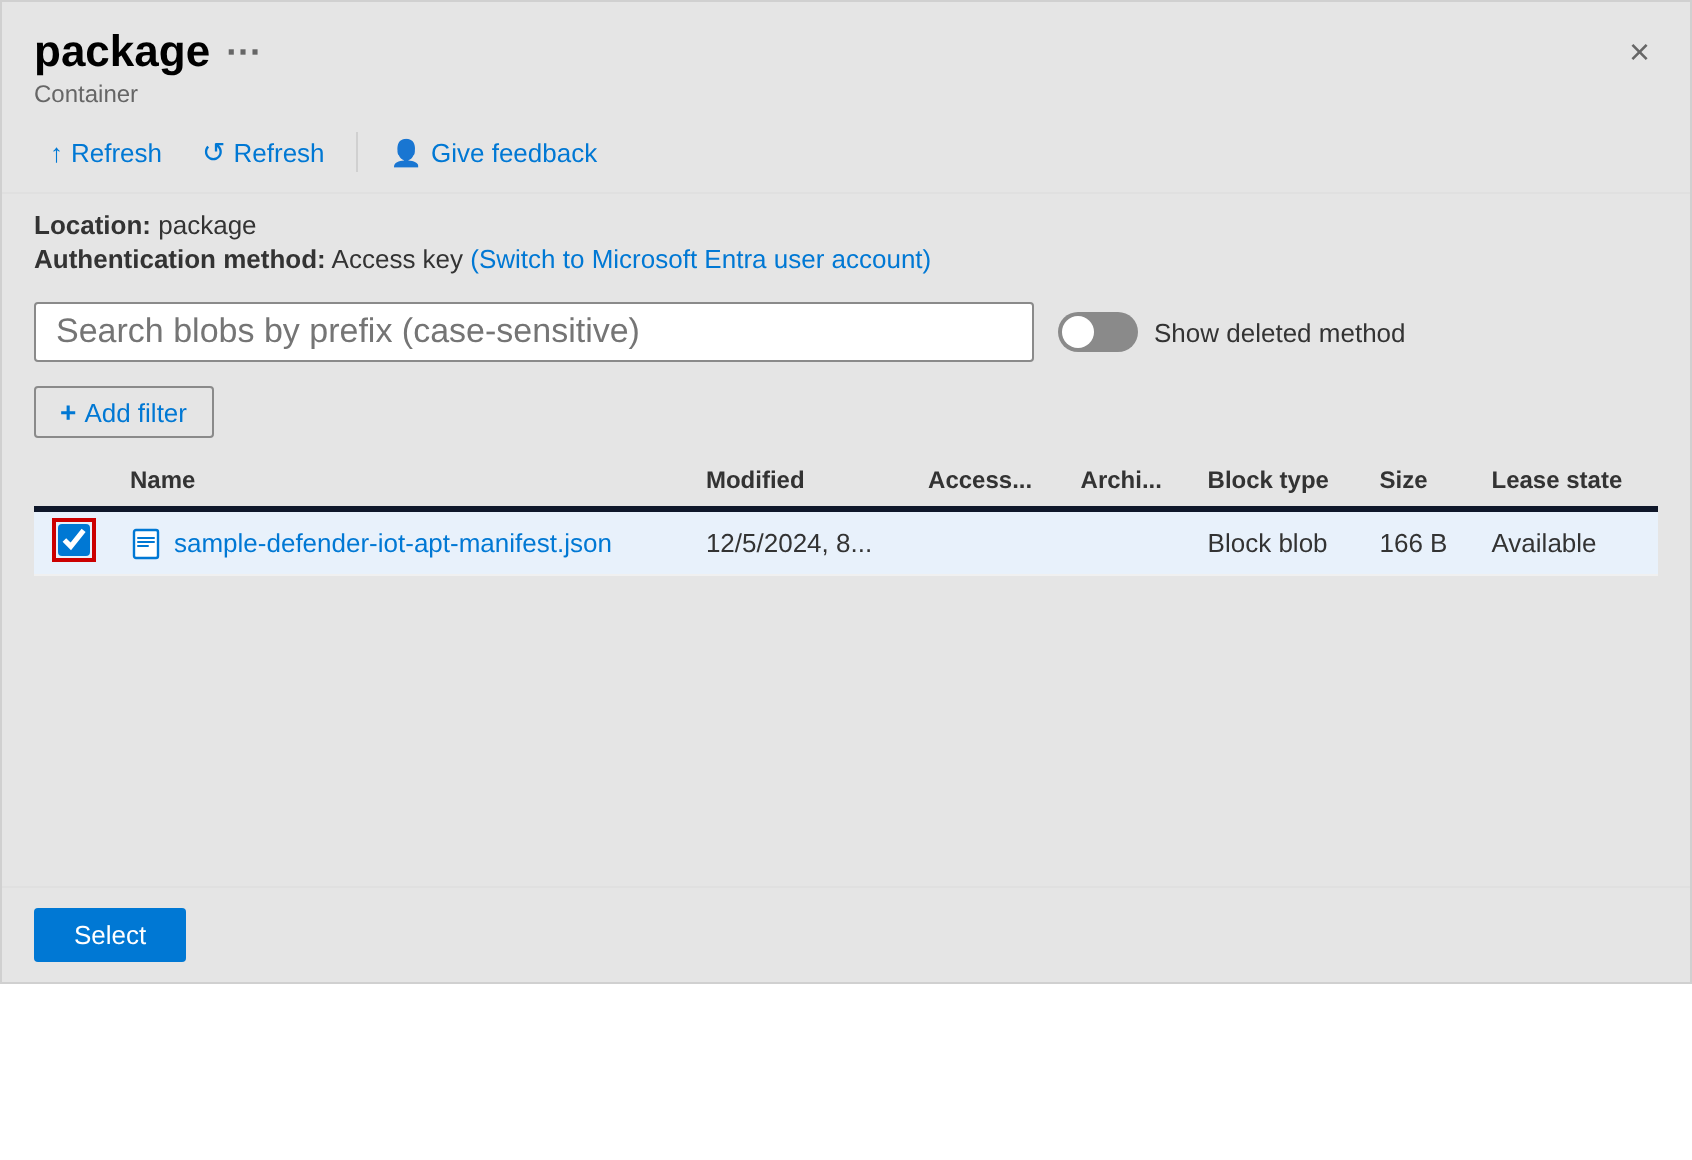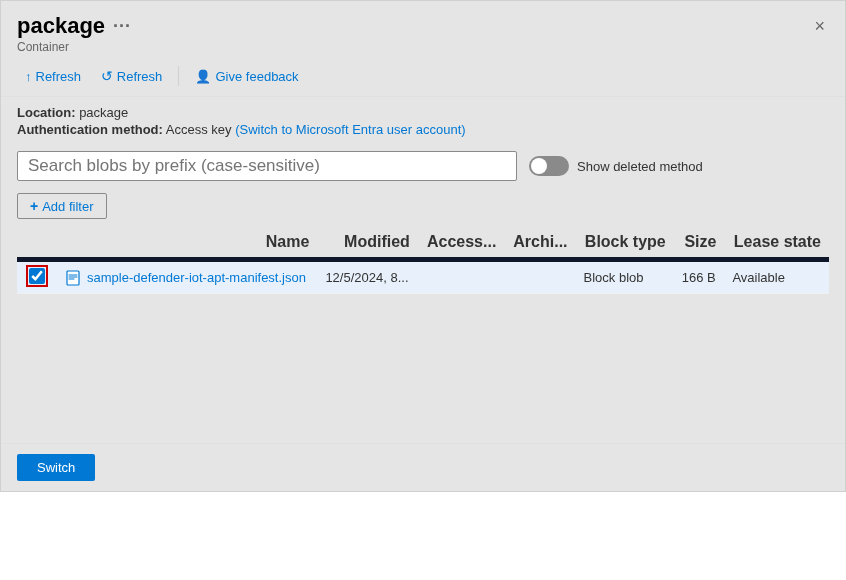--- a/index.html
+++ b/index.html
@@ -159,25 +159,25 @@
     .table-container {
       flex: 1;
       overflow-y: auto;
       padding: 0 16px;
     }
     table {
       width: 100%;
       border-collapse: collapse;
     }
     thead th {
-      text-align: right;
+      text-align: left;
       font-weight: 600;
-      font-size: 16px;
+      font-size: 12px;
       padding: 6px 8px;
-      border-bottom: 5px solid #0f172a;
+      border-bottom: 3px solid #0f172a;
       color: #333;
       white-space: nowrap;
     }
     thead th:first-child {
       width: 40px;
     }
     tbody tr {
       border-bottom: 1px solid #f0f0f0;
     }
     tbody tr.selected-row { background: #e8f1fb; padding-left: 24px; }
@@ -328,16 +328,16 @@
       <td></td>
       <td>Block blob</td>
       <td>166 B</td>
       <td>Available</td>
     </tr>
         </tbody>
     </table>
   </div>
 
   <div class="panel-footer">
-    <button class="select-btn">Switch</button>
+    <button class="select-btn">Select</button>
   </div>
 
 </div>
 
 </body></html>

